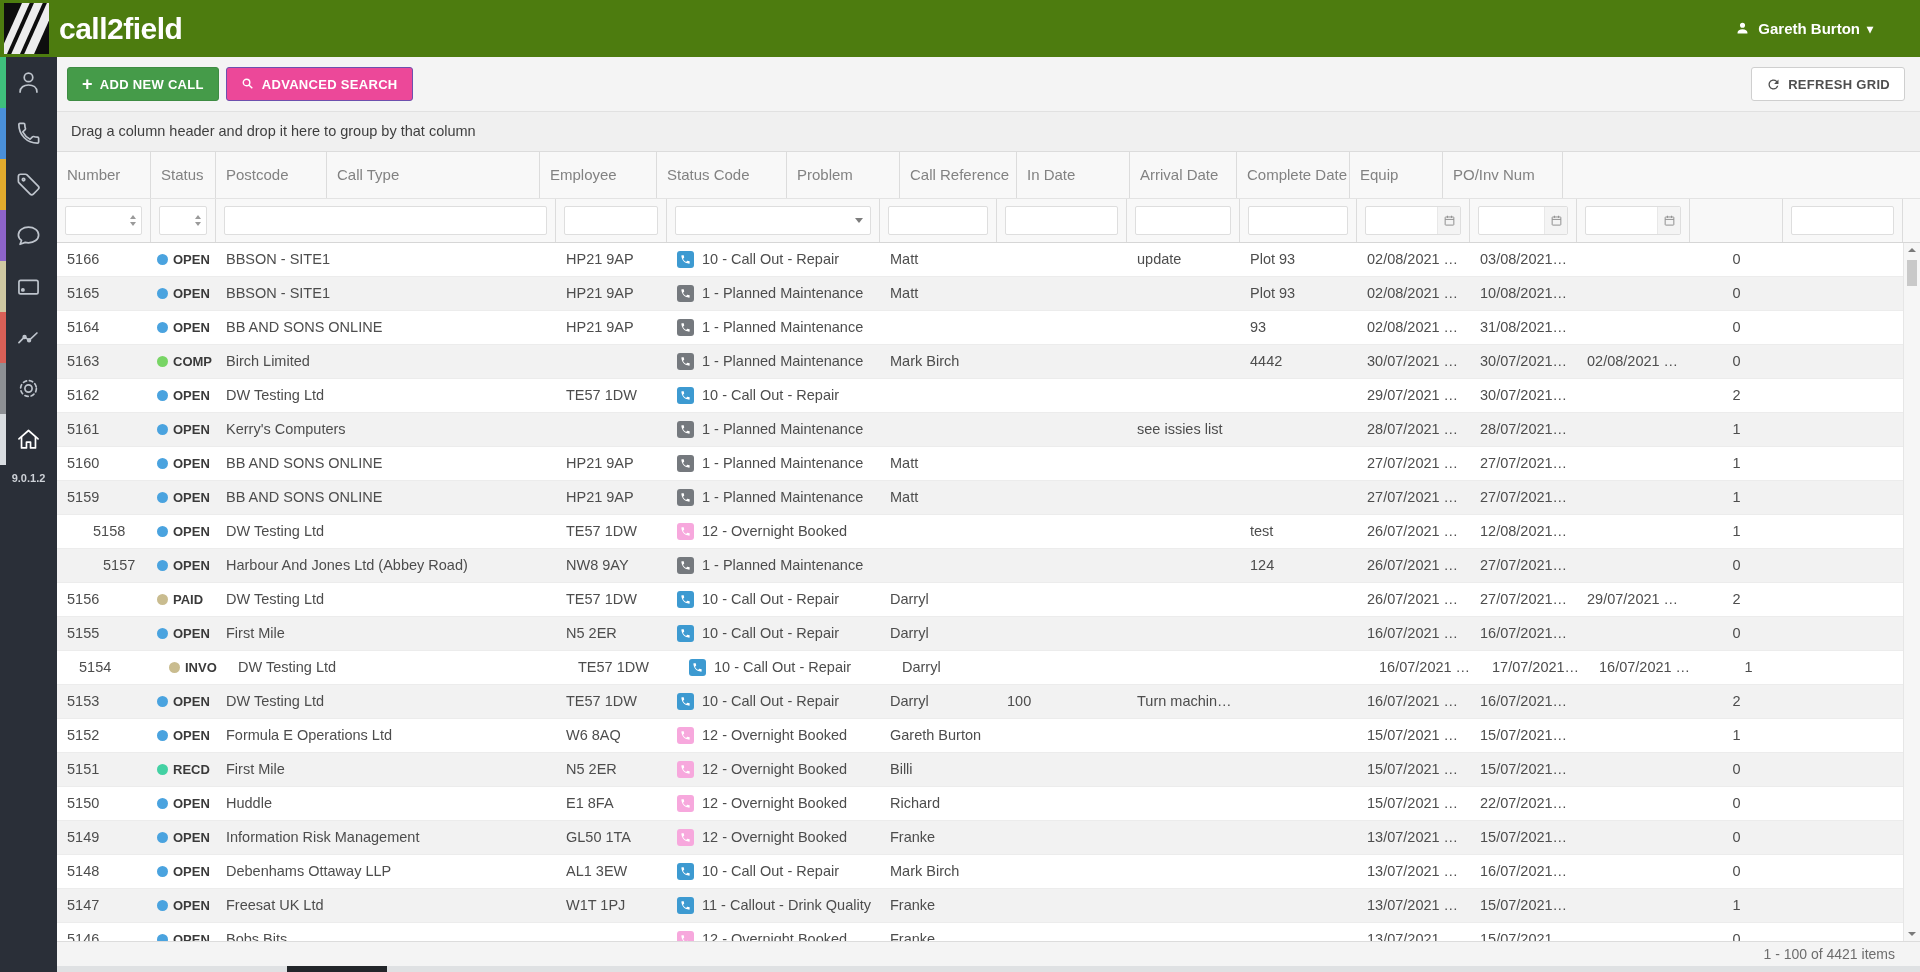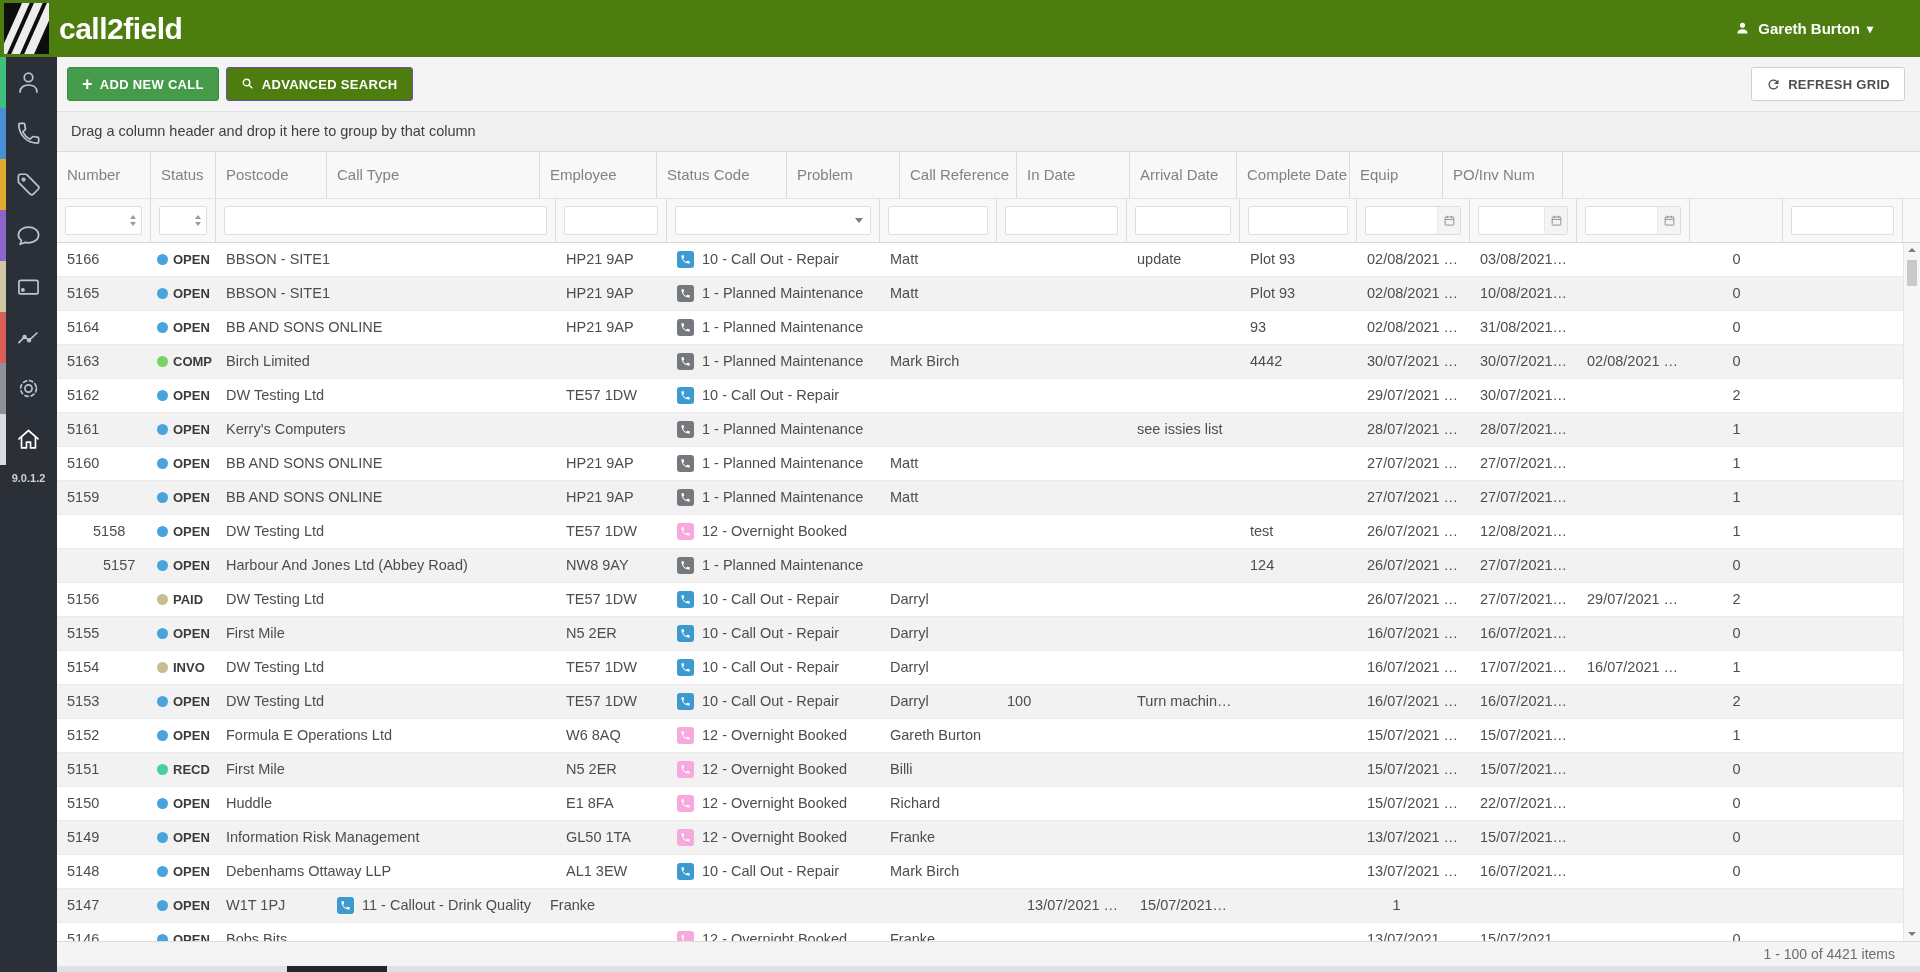--- a/index.html
+++ b/index.html
@@ -150,21 +150,21 @@
       </div>
     <div class="version">9.0.1.2</div>
   </div>
 
   <div class="main">
     <div class="toolbar">
       <div class="btn btn-add" style="background: rgb(69, 155, 73);">
         <span class="plus">+</span>
         <span>ADD NEW CALL</span>
       </div>
-      <div class="btn btn-adv" style="background: #4d7c0f;">
+      <div class="btn btn-adv" style="background: #ec4899;">
         <svg width="14" height="14" viewBox="0 0 24 24">
             <circle cx="9.5" cy="9.5" r="5.6" fill="none" stroke="#fff" stroke-width="2.4"></circle>
             <path d="M14 14l5.4 5.4" stroke="#fff" stroke-width="2.4"></path>
           </svg>
         <span>ADVANCED SEARCH</span>
       </div>
       <div class="btn btn-refresh">
         <svg width="15" height="15" viewBox="0 0 24 24">
             <path d="M17.65 6.35A7.96 7.96 0 0012 4c-4.42 0-7.99 3.58-7.99 8s3.57 8 7.99 8c3.73 0 6.84-2.55 7.73-6h-2.08a5.99 5.99 0 01-5.65 4c-3.31 0-6-2.69-6-6s2.69-6 6-6c1.66 0 3.14.69 4.22 1.78L13 11h7V4l-2.35 2.35z" fill="#4f4f4f"></path>
           </svg>
@@ -645,21 +645,21 @@
             <div class="cell" style="width: 130px;"></div>
             <div class="cell" style="width: 113px;"></div>
             <div class="cell" style="width: 117px;"></div>
             <div class="cell" style="width: 113px;">16/07/2021 09:3...</div>
             <div class="cell" style="width: 107px;">16/07/2021 12:3...</div>
             <div class="cell" style="width: 113px;"></div>
             <div class="cell center" style="width: 93px;">0</div>
             <div class="cell" style="width: 120px;"></div>
           </div>
           <div class="grow-line">
-            <div class="cell" style="width: 94px;">5154</div>
+            <div class="cell" style="width: 94px; margin-left: 12px;">5154</div>
             <div class="cell" style="padding: 0px; display: flex; align-items: center; width: 65px;">
               <span class="statuswrap">
                 <span class="dot" style="background:#c9bc8f"></span>
                 <span class="stext">INVO</span>
               </span>
             </div>
             <div class="cell" style="width: 340px;">DW Testing Ltd</div>
             <div class="cell" style="width: 111px;">TE57 1DW</div>
             <div class="cell" style="display: flex; align-items: center; width: 213px;">
               <span class="ctwrap">
@@ -862,20 +862,21 @@
             <div class="cell" style="width: 120px;"></div>
           </div>
           <div class="grow-line alt">
             <div class="cell" style="width: 94px;">5147</div>
             <div class="cell" style="padding: 0px; display: flex; align-items: center; width: 65px;">
               <span class="statuswrap">
                 <span class="dot" style="background:#4aa3df"></span>
                 <span class="stext">OPEN</span>
               </span>
             </div>
+            <div class="cell" style="width: 340px;">Freesat UK Ltd</div>
             <div class="cell" style="width: 111px;">W1T 1PJ</div>
             <div class="cell" style="display: flex; align-items: center; width: 213px;">
               <span class="ctwrap">
                 <span class="cticon" style="background:#3d9ad1">
                   <svg width="11" height="11" viewBox="0 0 24 24">
                     <path d="M6.62 10.79a15.05 15.05 0 006.59 6.59l2.2-2.2c.27-.27.67-.36 1.01-.24 1.12.37 2.33.57 3.58.57.55 0 1 .45 1 1V20c0 .55-.45 1-1 1C10.85 21 3 13.15 3 3.5c0-.55.45-1 1-1h3.5c.55 0 1 .45 1 1 0 1.25.2 2.46.57 3.58.11.34.03.74-.24 1.01l-2.21 2.2z" fill="#fff"></path>
                   </svg>
                 </span>
                 <span>11 - Callout - Drink Quality</span>
               </span>

